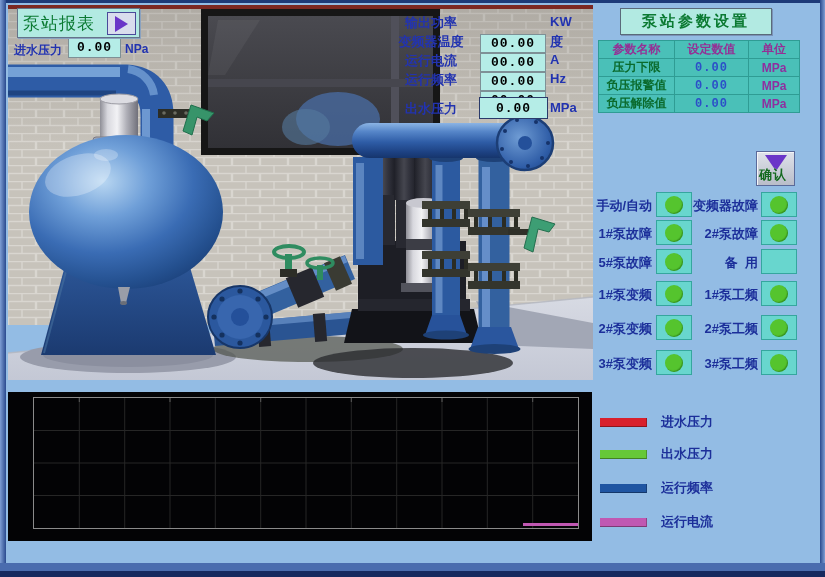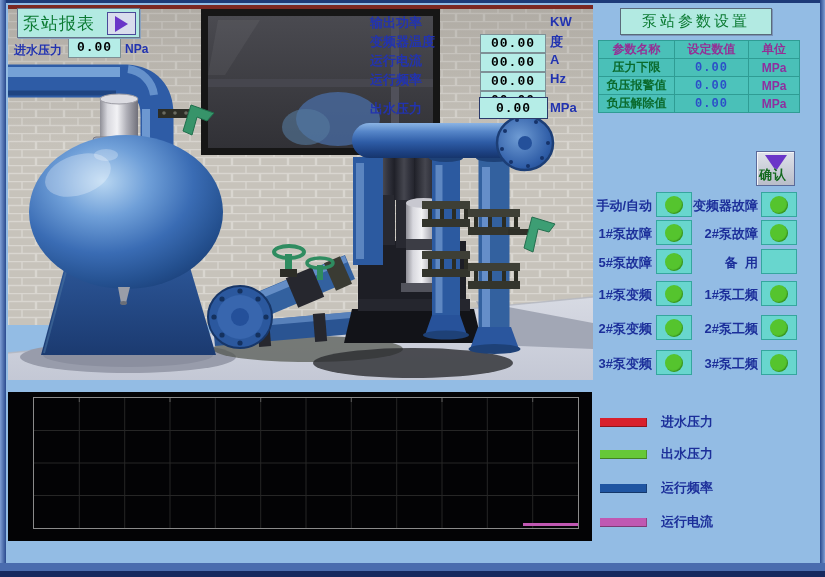--- a/index.html
+++ b/index.html
@@ -37,31 +37,31 @@
   .report-btn .lbl{font-size:17px;font-weight:normal;color:#0b7a32;letter-spacing:1px;margin-left:5px;white-space:nowrap;}
   .arrow-box{position:absolute;right:3px;top:3px;width:27px;height:21px;background:#d9dded;border:1px solid #4a4a9a;display:flex;align-items:center;justify-content:center;}
   .tri-right{width:0;height:0;border-left:13px solid #6a35c8;border-top:8px solid transparent;border-bottom:8px solid transparent;}
 
   
   .inlet-label{left:14px;top:42px;font-size:12px;}
   .inlet-box{left:68px;top:37px;width:51px;height:19px;}
   .inlet-unit{left:125px;top:42px;font-size:12px;}
 
   
-  .tlabel{width:92px;text-align:left;left:370px;font-size:13px;}
+  .tlabel{width:92px;text-align:center;left:385px;font-size:13px;}
   .tval{left:480px;width:64px;height:17px;margin-top:22px;}
   .tunit{left:550px;font-size:13px;}
   .outlet-box{left:479px;top:97px;width:67px;height:20px;border:1px solid #2a3a6a;}
 
   
   .panel-title{
     position:absolute;left:620px;top:8px;width:150px;height:25px;z-index:10;
     background:#b2eae2;border:1px solid #5a6a7a;box-shadow:1px 1px 0 #7a92b8;
     display:flex;align-items:center;justify-content:center;
-    font-size:15px;font-weight:normal;color:#0b7a32;letter-spacing:3px;
+    font-size:15px;font-weight:bold;color:#0b7a32;letter-spacing:3px;
   }
 
   
   .ptable{
     position:absolute;left:598px;top:40px;width:201px;z-index:10;
     border-collapse:collapse;table-layout:fixed;background:#4ac0b8;
   }
   .ptable td,.ptable th{
     border:1px solid #2f9c94;height:17px;padding:0;text-align:center;
     font-size:12px;font-weight:bold;overflow:hidden;white-space:nowrap;

